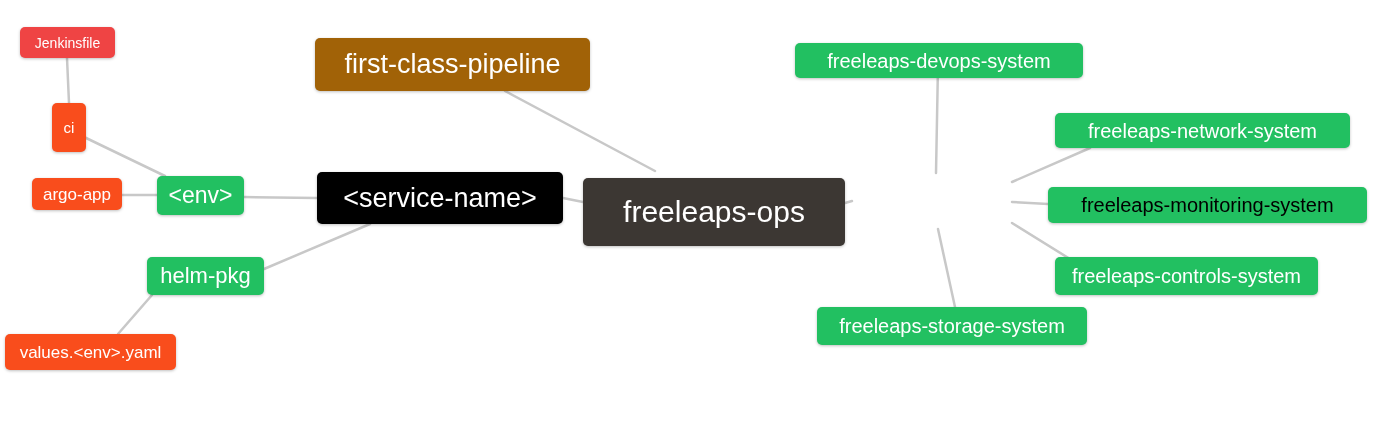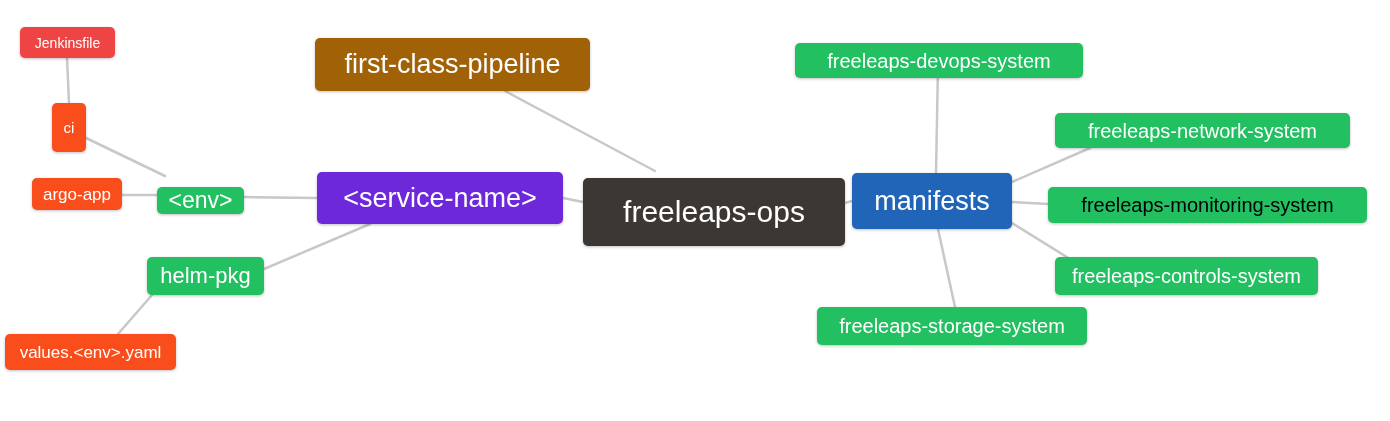--- a/index.html
+++ b/index.html
@@ -55,25 +55,24 @@
       <line x1="936" y1="173" x2="938" y2="65" stroke="#C8C8C8" stroke-width="2.5" stroke-linecap="round"></line>
       <line x1="1012" y1="182" x2="1090" y2="148" stroke="#C8C8C8" stroke-width="2.5" stroke-linecap="round"></line>
       <line x1="1012" y1="202" x2="1048" y2="204" stroke="#C8C8C8" stroke-width="2.5" stroke-linecap="round"></line>
       <line x1="1012" y1="223" x2="1070" y2="259" stroke="#C8C8C8" stroke-width="2.5" stroke-linecap="round"></line>
       <line x1="938" y1="229" x2="955" y2="307" stroke="#C8C8C8" stroke-width="2.5" stroke-linecap="round"></line>
     </svg>
 
 <div class="node" style="left: 20px; top: 27px; width: 95px; height: 31px; font-size: 14px; background: #ef4444; color: rgb(255, 255, 255);">Jenkinsfile</div>
     <div class="node" style="left: 52px; top: 103px; width: 34px; height: 49px; font-size: 15px; background: rgb(249, 77, 28); color: rgb(255, 255, 255);">ci</div>
     <div class="node" style="left: 32px; top: 178px; width: 90px; height: 32px; font-size: 17px; background: rgb(249, 77, 28); color: rgb(255, 255, 255);">argo-app</div>
-    <div class="node" style="left: 157px; top: 176px; width: 87px; height: 27px; font-size: 23px; background: rgb(34, 192, 97); color: rgb(255, 255, 255); margin-top: 11px;">&lt;env&gt;</div>
+    <div class="node" style="left: 157px; top: 176px; width: 87px; height: 39px; font-size: 23px; background: rgb(34, 192, 97); color: rgb(255, 255, 255);">&lt;env&gt;</div>
     <div class="node" style="left: 147px; top: 257px; width: 117px; height: 38px; font-size: 22px; background: rgb(34, 192, 97); color: rgb(255, 255, 255);">helm-pkg</div>
     <div class="node" style="left: 5px; top: 334px; width: 171px; height: 36px; font-size: 17px; background: rgb(249, 77, 28); color: rgb(255, 255, 255);">values.&lt;env&gt;.yaml</div>
     <div class="node" style="left: 315px; top: 38px; width: 275px; height: 53px; font-size: 27px; background: #a16207; color: rgb(255, 255, 255);">first-class-pipeline</div>
-    <div class="node" style="left: 317px; top: 172px; width: 246px; height: 52px; font-size: 27px; background: #6d28d9; color: rgb(255, 255, 255);">&lt;service-name&gt;</div>
+    <div class="node" style="left: 317px; top: 172px; width: 246px; height: 52px; font-size: 27px; background: #000000; color: rgb(255, 255, 255);">&lt;service-name&gt;</div>
     <div class="node" style="left: 583px; top: 178px; width: 262px; height: 68px; font-size: 30px; background: rgb(60, 55, 51); color: rgb(255, 255, 255);">freeleaps-ops</div>
-    <div class="node" style="left: 852px; top: 173px; width: 160px; height: 56px; font-size: 27px; background: rgb(32, 101, 184); color: rgb(255, 255, 255);">manifests</div>
     <div class="node" style="left: 795px; top: 30px; width: 288px; height: 35px; font-size: 20px; background: rgb(34, 192, 97); color: rgb(255, 255, 255); margin-top: 13px;">freeleaps-devops-system</div>
     <div class="node" style="left: 1055px; top: 113px; width: 295px; height: 35px; font-size: 20px; background: rgb(34, 192, 97); color: rgb(255, 255, 255);">freeleaps-network-system</div>
     <div class="node" style="left: 1048px; top: 187px; width: 319px; height: 36px; font-size: 20px; background: rgb(34, 192, 97); color: #000000;">freeleaps-monitoring-system</div>
     <div class="node" style="left: 1055px; top: 257px; width: 263px; height: 38px; font-size: 20px; background: rgb(34, 192, 97); color: rgb(255, 255, 255);">freeleaps-controls-system</div>
     <div class="node" style="left: 817px; top: 307px; width: 270px; height: 38px; font-size: 20px; background: rgb(34, 192, 97); color: rgb(255, 255, 255);">freeleaps-storage-system</div>
   </div>
 
 </body></html>

